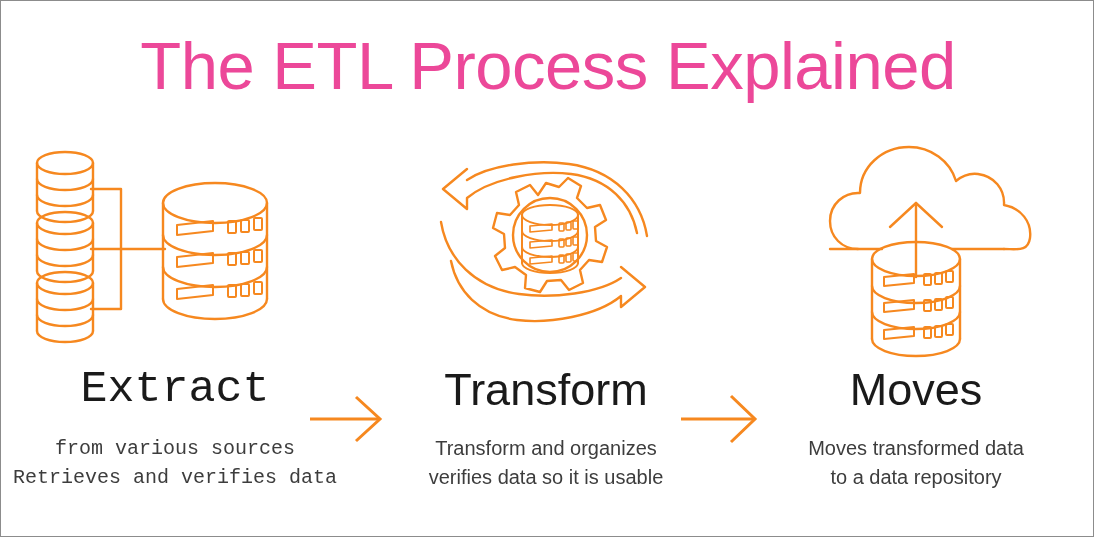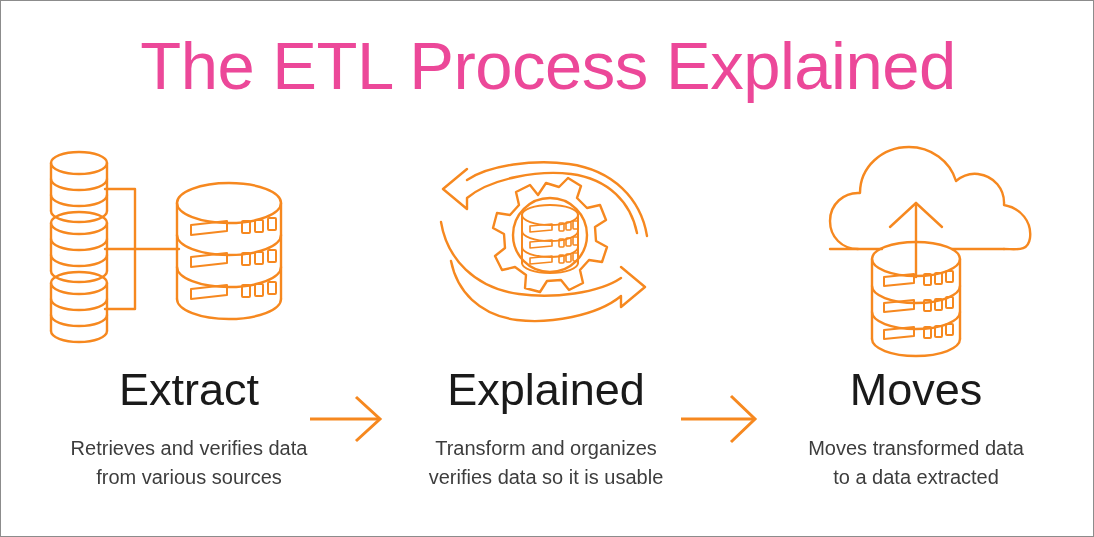--- a/index.html
+++ b/index.html
@@ -39,21 +39,21 @@
     top: 140px;
     width: 1094px;
     height: 380px;
   }
   .stage {
     position: absolute;
     top: 0;
     width: 340px;
     height: 380px;
   }
-  .stage-extract { left: 18px; }
+  .stage-extract { left: 4px; font-family: Liberation Mono, monospace; }
   .stage-transform { left: 375px; }
   .stage-load { left: 745px; }
 
   .stage-art {
     position: absolute;
     left: 0;
     top: 0;
     width: 340px;
     height: 225px;
   }
@@ -164,22 +164,22 @@
 
             <path d="M152 148 L188 144 L188 154 L152 158 Z" stroke-width="2"></path>
             <rect x="203" y="144" width="8" height="12" rx="1" stroke-width="2"></rect>
             <rect x="216" y="143" width="8" height="12" rx="1" stroke-width="2"></rect>
             <rect x="229" y="141" width="8" height="12" rx="1" stroke-width="2"></rect>
           </g>
         </svg>
       </div>
       <div class="stage-heading">Extract</div>
       <div class="stage-caption">
+        <span class="line">from various sources</span>
         <span class="line">Retrieves and verifies data</span>
-        <span class="line">from various sources</span>
       </div>
     </div>
 
     <div class="connector connector-1">
       <svg width="86" height="56" viewBox="0 0 86 56" fill="none">
         <g stroke="#F6881F" stroke-width="3" fill="none" stroke-linecap="butt" stroke-linejoin="miter">
           <path d="M2 28 H72"></path>
           <path d="M48 6 L72 28 L48 50"></path>
         </g>
       </svg>
@@ -228,21 +228,21 @@
               <rect x="135" y="97" width="5" height="8" rx="1" stroke-width="1.6"></rect>
               <rect x="142" y="96" width="5" height="8" rx="1" stroke-width="1.6"></rect>
               <path d="M99 117 L121 115 L121 121 L99 123 Z" stroke-width="1.6"></path>
               <rect x="128" y="114" width="5" height="8" rx="1" stroke-width="1.6"></rect>
               <rect x="135" y="113" width="5" height="8" rx="1" stroke-width="1.6"></rect>
               <rect x="142" y="112" width="5" height="8" rx="1" stroke-width="1.6"></rect>
             </g>
           </g>
         </svg>
       </div>
-      <div class="stage-heading">Explained</div>
+      <div class="stage-heading">Transform</div>
       <div class="stage-caption">
         <span class="line">Transform and organizes</span>
         <span class="line">verifies data so it is usable</span>
       </div>
     </div>
 
     <div class="connector connector-2">
       <svg width="86" height="56" viewBox="0 0 86 56" fill="none">
         <g stroke="#F6881F" stroke-width="3" fill="none" stroke-linecap="butt" stroke-linejoin="miter">
           <path d="M2 28 H76"></path>
@@ -291,18 +291,18 @@
               <rect x="128" y="186" width="7" height="11" rx="1" stroke-width="2"></rect>
               <rect x="139" y="185" width="7" height="11" rx="1" stroke-width="2"></rect>
               <rect x="150" y="183" width="7" height="11" rx="1" stroke-width="2"></rect>
             </g>
           </g>
         </svg>
       </div>
       <div class="stage-heading">Moves</div>
       <div class="stage-caption">
         <span class="line">Moves transformed data</span>
-        <span class="line">to a data extracted</span>
+        <span class="line">to a data repository</span>
       </div>
     </div>
 
   </div>
 </div>
 
 </body></html>

